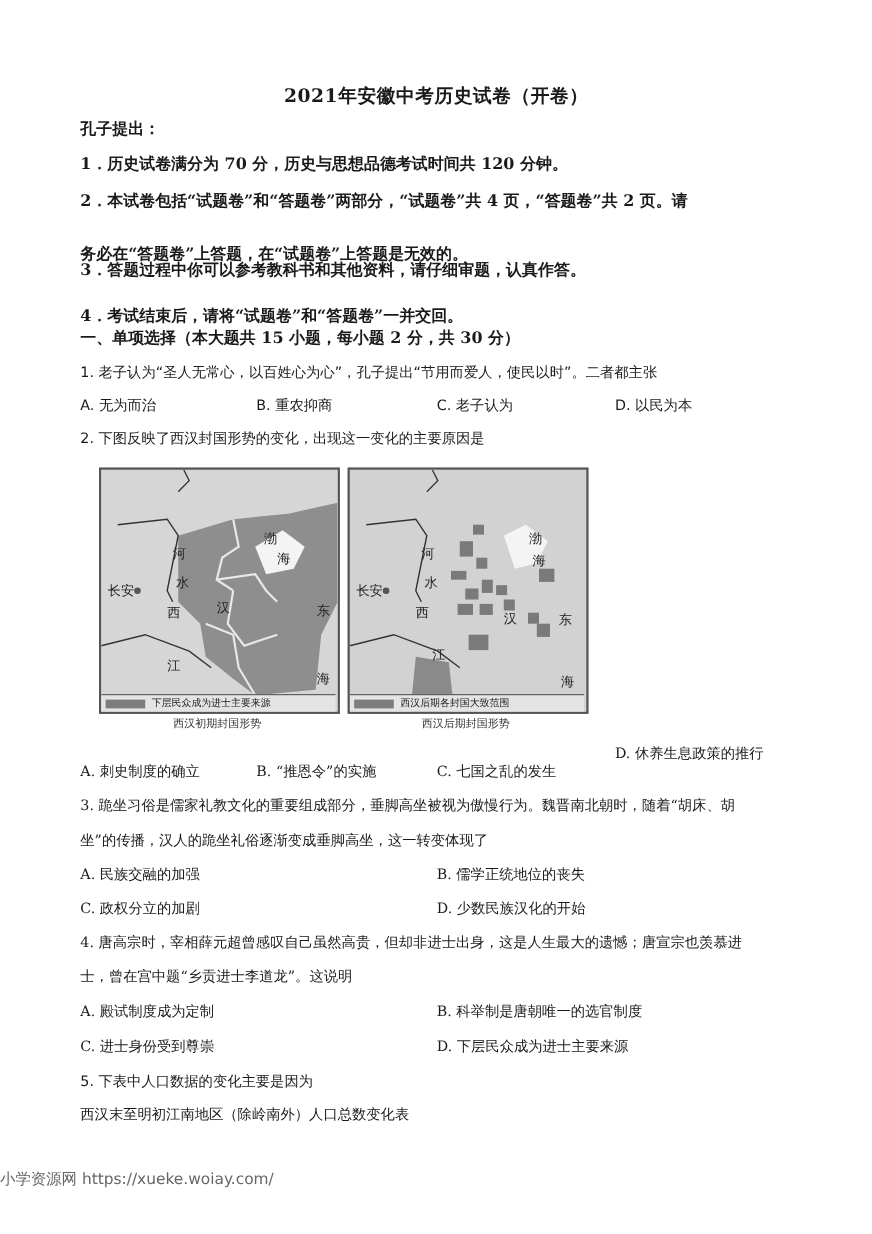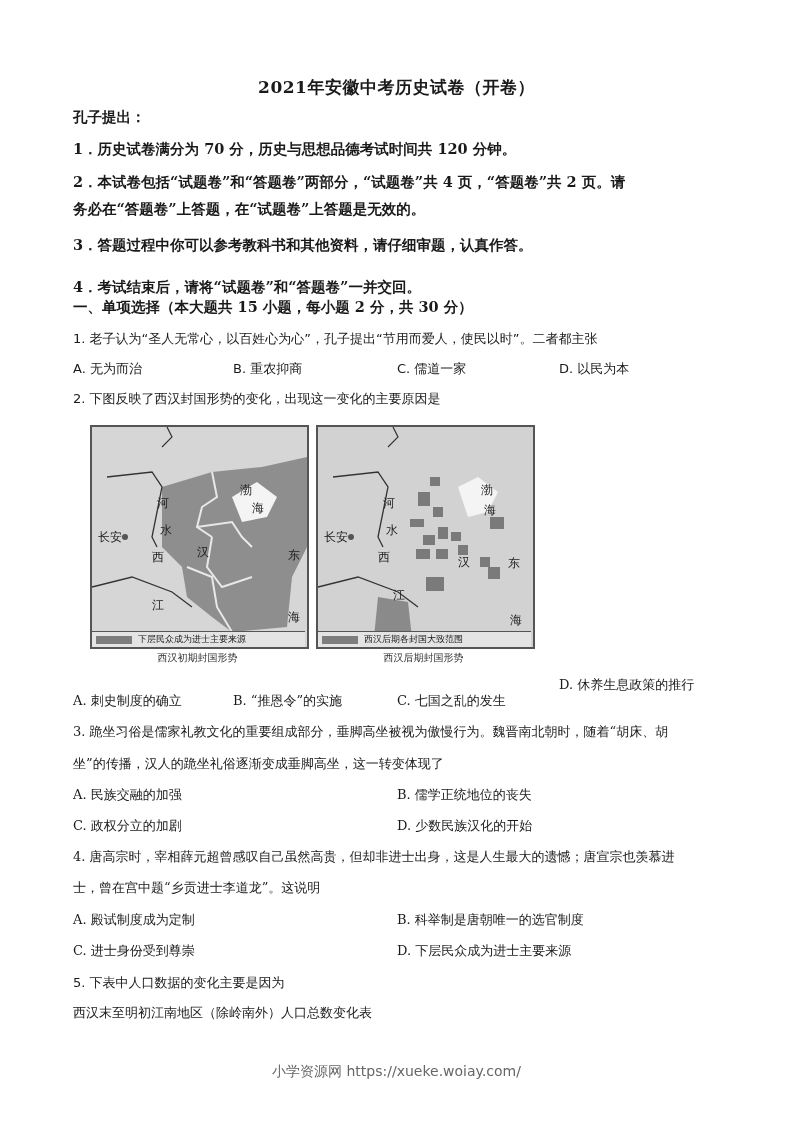--- a/index.html
+++ b/index.html
@@ -26,43 +26,43 @@
   .map svg { position: absolute; left: 0; top: 0; }
   .map-label { position: absolute; font-size: 12px; color: #222; font-family: "DejaVu Serif", serif; }
   .legend {
     position: absolute; left: 0; bottom: 0; width: 213px; height: 16px;
     background: #e4e4e4; border-top: 1px solid #555;
     font-size: 9px; display: flex; align-items: center; gap: 6px; padding-left: 4px; box-sizing: border-box;
   }
   .legend .swatch { width: 36px; height: 8px; background: #7d7d7d; display: inline-block; }
   .caption { position: absolute; top: 226px; font-size: 10px; color: #333; width: 215px; text-align: center; }
   .footer {
-    position: absolute; top: 1063px; left: 0; width: 793px; text-align: center;
+    position: absolute; top: 1063px; left: 0; width: 793px; 
     font-family: "DejaVu Sans", "Liberation Sans", sans-serif; font-size: 14px; color: #666;
   }
 </style>
 </head>
 <body>
 
 <div class="page">
 
   <div class="title">2021年安徽中考历史试卷（开卷）</div>
 
   <div class="line bold" style="top:108px;">孔子提出：</div>
   <div class="line bold" style="top:140px;">1．历史试卷满分为 70 分，历史与思想品德考试时间共 120 分钟。</div>
   <div class="line bold" style="top:173px;">2．本试卷包括“试题卷”和“答题卷”两部分，“试题卷”共 4 页，“答题卷”共 2 页。请</div>
-  <div class="line bold" style="top:200px;">务必在“答题卷”上答题，在“试题卷”上答题是无效的。</div>
+  <div class="line bold" style="top:221px;">务必在“答题卷”上答题，在“试题卷”上答题是无效的。</div>
   <div class="line bold" style="top:236px;">3．答题过程中你可以参考教科书和其他资料，请仔细审题，认真作答。</div>
   <div class="line bold" style="top:278px;">4．考试结束后，请将“试题卷”和“答题卷”一并交回。</div>
   <div class="line bold" style="top:298px;">一、单项选择（本大题共 15 小题，每小题 2 分，共 30 分）</div>
 
   <div class="line q" style="top:330px;">1. 老子认为“圣人无常心，以百姓心为心”，孔子提出“节用而爱人，使民以时”。二者都主张</div>
   <div class="opt q" style="top:360px; left:73px;">A. 无为而治</div>
   <div class="opt q" style="top:360px; left:233px;">B. 重农抑商</div>
-  <div class="opt q" style="top:360px; left:397px;">C. 儒道一家</div>
+  <div class="opt q" style="top:360px; left:397px;">C. 老子认为</div>
   <div class="opt q" style="top:360px; left:559px;">D. 以民为本</div>
 
   <div class="line q" style="top:390px;">2. 下图反映了西汉封国形势的变化，出现这一变化的主要原因是</div>
 
   <div class="map-wrap">
 
     <div class="map" style="left:12px;">
       <svg width="215" height="220" viewBox="0 0 215 220">
         <rect width="215" height="220" fill="#d6d6d6"></rect>
         <path d="M70,60 L120,45 L170,40 L215,30 L215,120 L200,150 L195,200 L140,205 L120,190 L95,170 L90,140 L70,120 Z" fill="#8e8e8e"></path>

